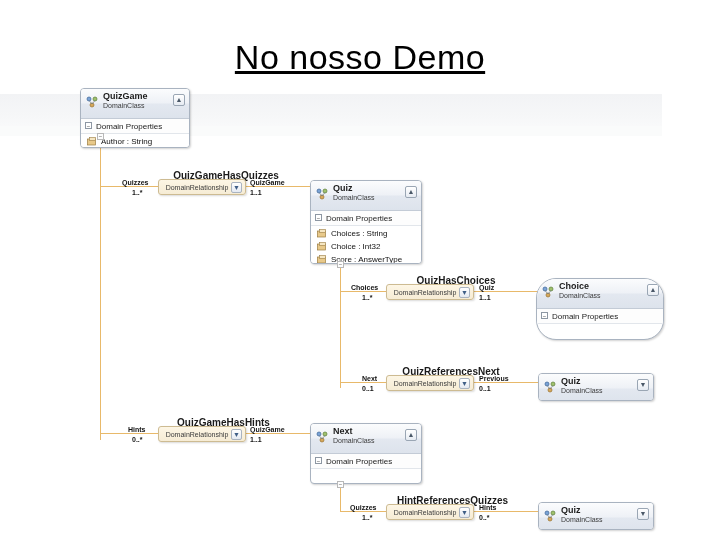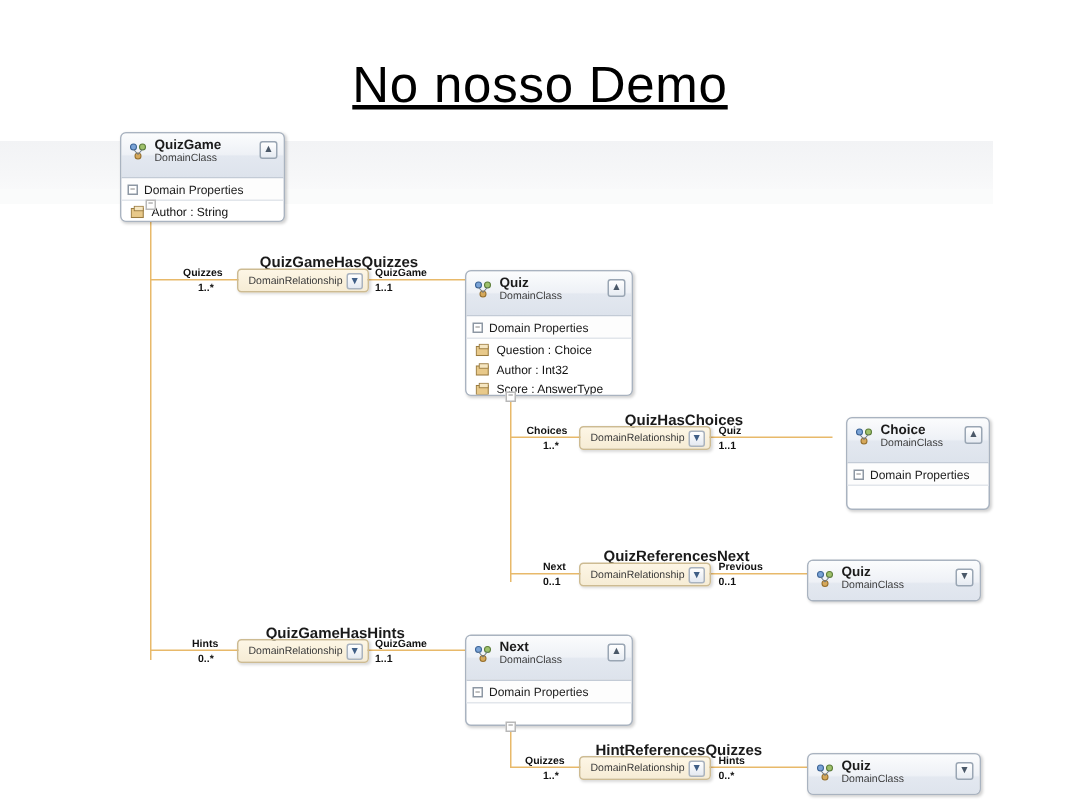--- a/index.html
+++ b/index.html
@@ -227,28 +227,28 @@
     </div>
     <div class="dc-compart">
       <span class="exp">−</span><span>Domain Properties</span>
     </div>
     <div class="dc-props">
       <div class="dc-prop">
         <span class="prop-icon"><svg width="10" height="9" viewBox="0 0 10 9">
               <rect x="0.5" y="2" width="8" height="6" fill="#e8c98a" stroke="#9a7b3f" stroke-width=".7"></rect>
               <rect x="2.5" y="0.5" width="6" height="3" fill="#f5e6c2" stroke="#9a7b3f" stroke-width=".6"></rect>
             </svg></span>
-        <span>Question : Choice</span>
+        <span>Choices : String</span>
       </div>
       <div class="dc-prop">
         <span class="prop-icon"><svg width="10" height="9" viewBox="0 0 10 9">
               <rect x="0.5" y="2" width="8" height="6" fill="#e8c98a" stroke="#9a7b3f" stroke-width=".7"></rect>
               <rect x="2.5" y="0.5" width="6" height="3" fill="#f5e6c2" stroke="#9a7b3f" stroke-width=".6"></rect>
             </svg></span>
-        <span>Author : Int32</span>
+        <span>Choice : Int32</span>
       </div>
       <div class="dc-prop">
         <span class="prop-icon"><svg width="10" height="9" viewBox="0 0 10 9">
               <rect x="0.5" y="2" width="8" height="6" fill="#e8c98a" stroke="#9a7b3f" stroke-width=".7"></rect>
               <rect x="2.5" y="0.5" width="6" height="3" fill="#f5e6c2" stroke="#9a7b3f" stroke-width=".6"></rect>
             </svg></span>
         <span>Score : AnswerType</span>
       </div>
     </div>
   </div>
@@ -256,21 +256,21 @@
   <div class="drel-title" style="left:396px;top:275px;width:120px;">QuizHasChoices</div>
   <div class="drel" style="left:386px;top:284px;width:88px;">
     <span class="drel-label">DomainRelationship</span>
     <span class="drel-toggle">▼</span>
   </div>
   <div class="role" style="left:351px;top:284px;">Choices</div>
   <div class="mult" style="left:362px;top:294px;">1..*</div>
   <div class="role" style="left:479px;top:284px;">Quiz</div>
   <div class="mult" style="left:479px;top:294px;">1..1</div>
 
-  <div class="dclass" style="left:564px;top:278px;width:96px;height:62px;">
+  <div class="dclass" style="left:536px;top:278px;width:128px;height:62px;border-radius:20px;">
     <div class="dc-head tall">
       <span class="dc-icon">
         <svg width="12" height="12" viewBox="0 0 12 12">
             <circle cx="3" cy="3" r="2" fill="#7aa3d6" stroke="#3c6497" stroke-width=".7"></circle>
             <circle cx="9" cy="3" r="2" fill="#9fc16b" stroke="#5d7d3a" stroke-width=".7"></circle>
             <circle cx="6" cy="9" r="2" fill="#d6a85a" stroke="#96702e" stroke-width=".7"></circle>
             <path d="M3 4.5 L6 8 M9 4.5 L6 8" stroke="#6f7b87" stroke-width=".7" fill="none"></path>
           </svg>
       </span>
       <div class="dc-name">Choice</div>

